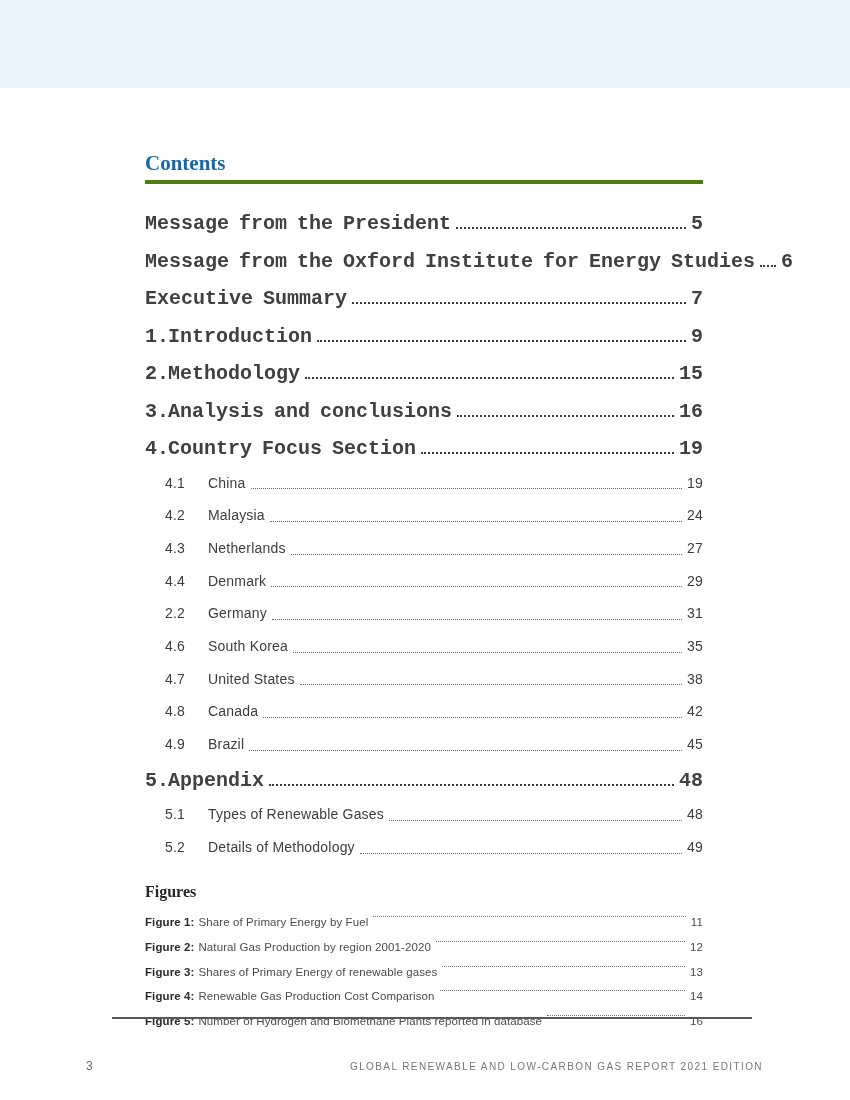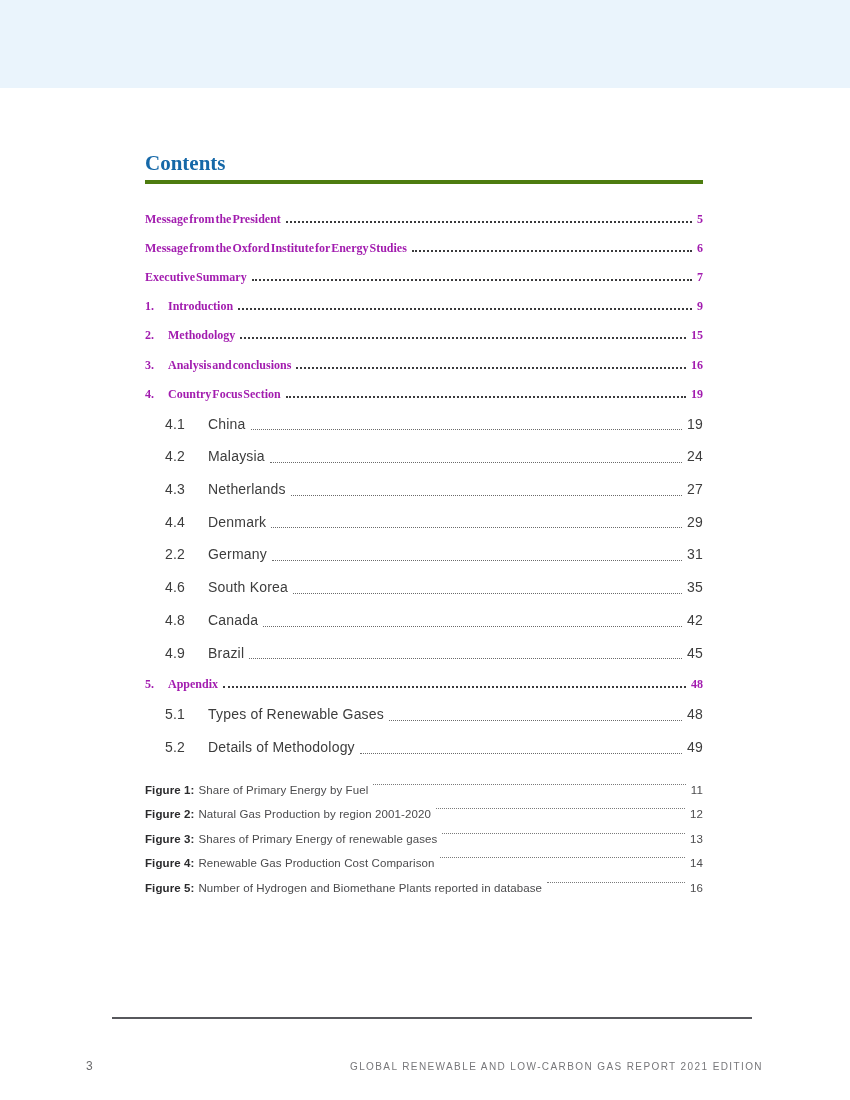--- a/index.html
+++ b/index.html
@@ -34,24 +34,24 @@
 
   .toc { margin-top: 29px; }
 
   .toc-row {
     display: flex;
     align-items: baseline;
     line-height: 1.05;
     cursor: pointer;
   }
   .toc-row.main {
-    font-family: Liberation Serif, serif;
+    font-family: Liberation Mono, monospace;
     font-weight: 700;
-    font-size: 12px;
-    color: #a21caf;
+    font-size: 20px;
+    color: #404040;
     margin-bottom: 16.5px;
     word-spacing: -2px;
   }
   .toc-row.main .num:not(:empty) { width: 23px; flex: none; }
   .toc-row.sub {
     font-size: 14px;
     color: #3d3d3d;
     letter-spacing: 0.2px;
     margin-bottom: 18px;
     padding-left: 20px;
@@ -195,20 +195,26 @@
     <span class="dots"></span>
     <span class="page">31</span>
   </div>
       <div class="toc-row sub">
     <span class="num">4.6</span>
     <span class="label">South Korea</span>
     <span class="dots"></span>
     <span class="page">35</span>
   </div>
       <div class="toc-row sub">
+    <span class="num">4.7</span>
+    <span class="label">United States</span>
+    <span class="dots"></span>
+    <span class="page">38</span>
+  </div>
+      <div class="toc-row sub">
     <span class="num">4.8</span>
     <span class="label">Canada</span>
     <span class="dots"></span>
     <span class="page">42</span>
   </div>
       <div class="toc-row sub">
     <span class="num">4.9</span>
     <span class="label">Brazil</span>
     <span class="dots"></span>
     <span class="page">45</span>
@@ -227,20 +233,21 @@
   </div>
       <div class="toc-row sub">
     <span class="num">5.2</span>
     <span class="label">Details of Methodology</span>
     <span class="dots"></span>
     <span class="page">49</span>
   </div>
     </div>
 
   <div class="figures">
+    <h2 class="figures-title">Figures</h2>
     <div id="figure-list">
         <div class="fig-row">
     <span class="fig-label">Figure 1:</span>
     <span class="label">Share of Primary Energy by Fuel</span>
     <span class="dots"></span>
     <span class="page">11</span>
   </div>
         <div class="fig-row">
     <span class="fig-label">Figure 2:</span>
     <span class="label">Natural Gas Production by region 2001-2020</span>

